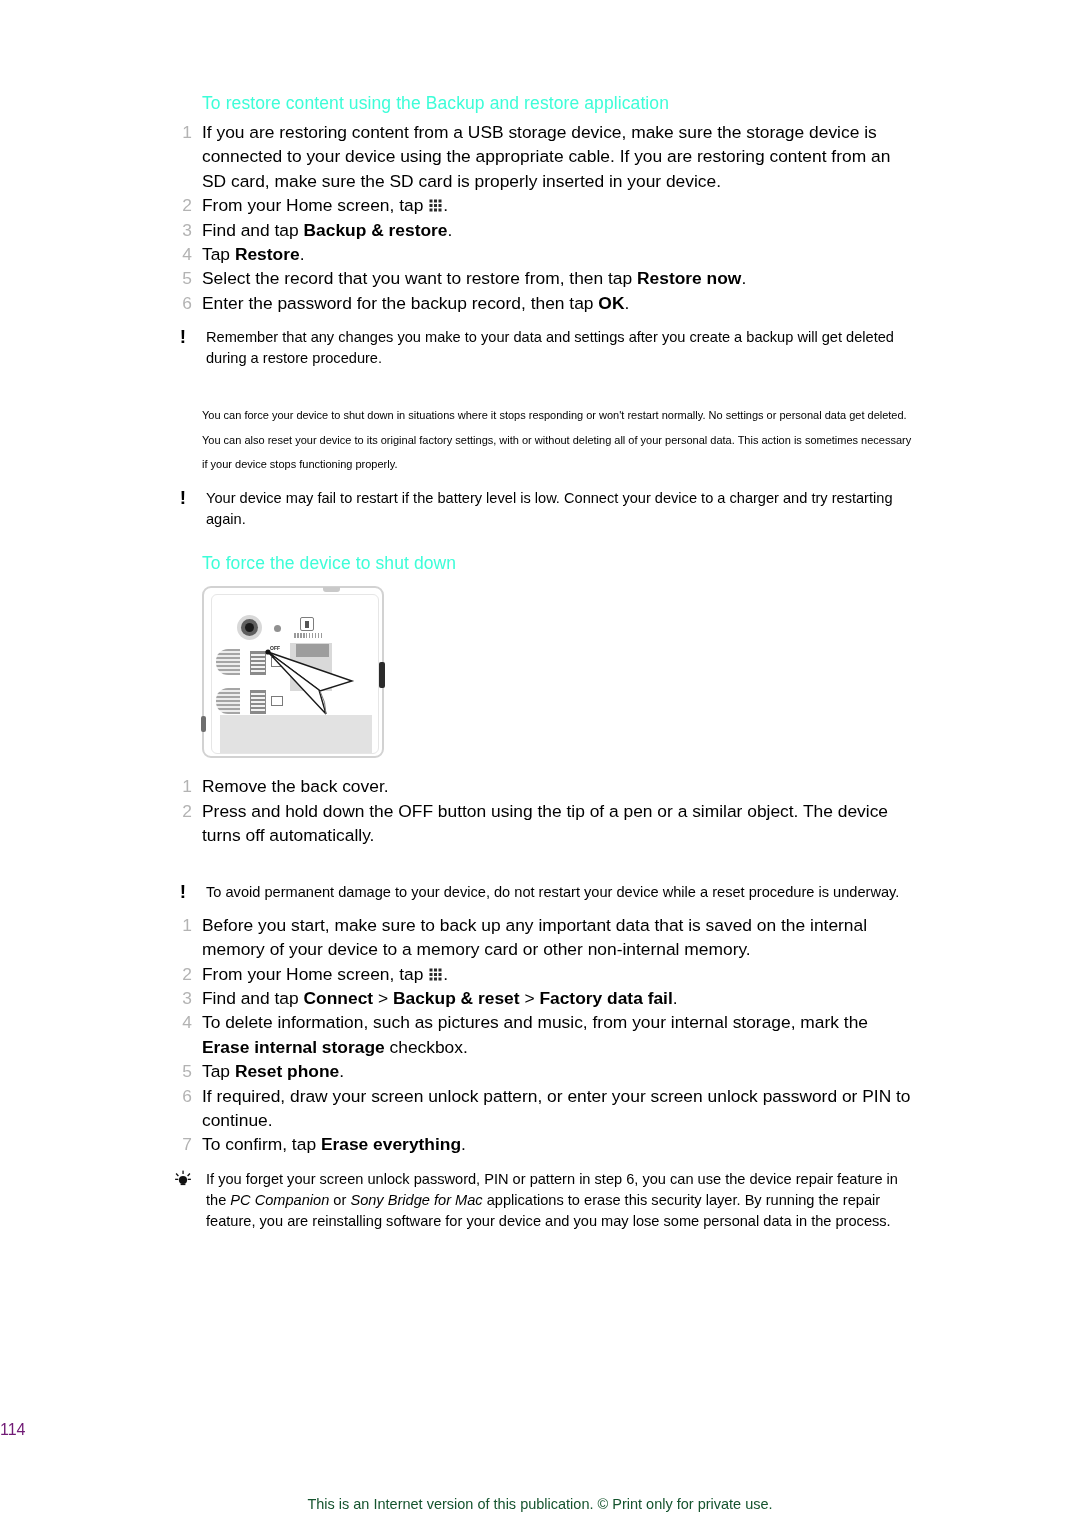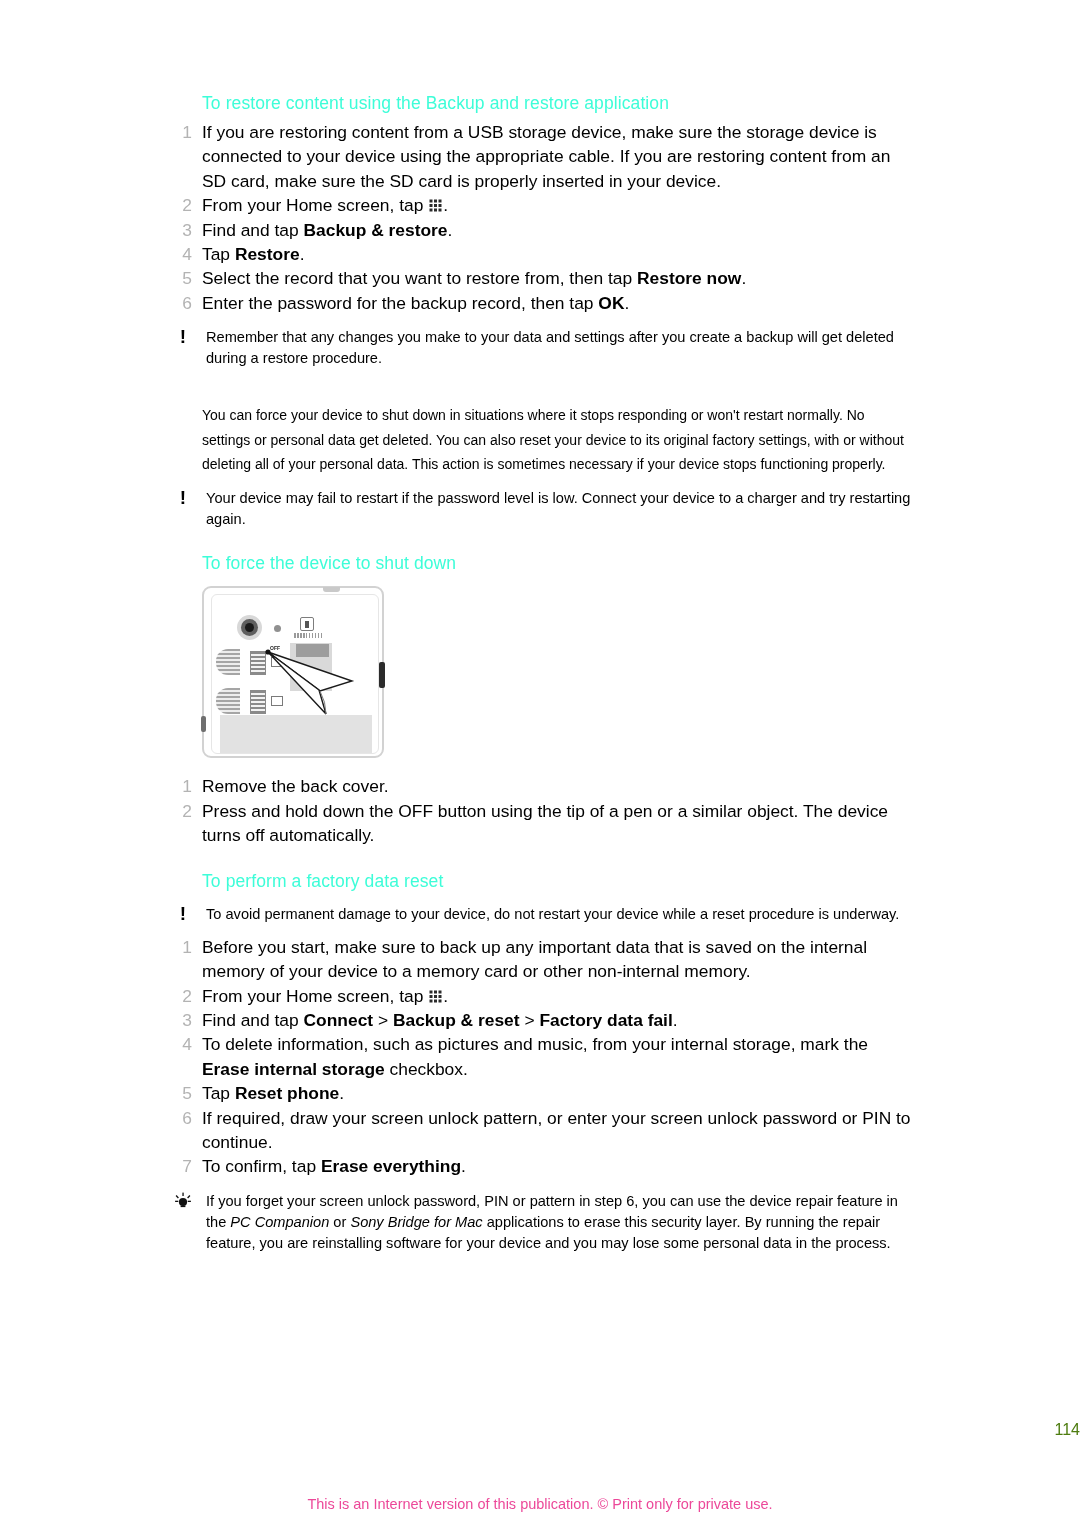--- a/index.html
+++ b/index.html
@@ -67,21 +67,21 @@
     width: 18px;
     text-align: right;
     color: #b3b3b3;
     font-size: 17.4px;
     line-height: 24.4px;
   }
 
   
   p.body-par {
     margin: 0 0 2px 30px;
-    font-size: 14px;
+    font-size: 11px;
     line-height: 24.4px;
   }
 
   
   .note {
     position: relative;
     padding-left: 34px;
     margin: 12px 0 0 0;
     font-size: 14.6px;
     line-height: 21px;
@@ -283,30 +283,30 @@
     left: 0; top: 0;
     width: 190px; height: 178px;
     pointer-events: none;
   }
 
   
   .page-num {
     position: absolute;
     left: 0; top: 1421px;
     width: 1080px;
-    text-align: right;
-    color: #4d7c0f;
+    text-align: left;
+    color: #701a75;
     font-size: 16px;
   }
   .footer-line {
     position: absolute;
     left: 0; top: 1496px;
     width: 1080px;
     text-align: center;
-    color: #ec4899;
+    color: #14532d;
     font-size: 14.5px;
   }
 </style>
 </head>
 <body>
 
 <div class="page">
   <div class="content">
 
     <h3 class="sec-head">To restore content using the Backup and restore application</h3>
@@ -353,21 +353,21 @@
       <span class="note-body">Remember that any changes you make to your data and settings after you create a backup will get deleted during a restore procedure.</span>
     </div>
 
     <div class="gap-lg"></div>
 
 
     <p class="body-par">You can force your device to shut down in situations where it stops responding or won't restart normally. No settings or personal data get deleted. You can also reset your device to its original factory settings, with or without deleting all of your personal data. This action is sometimes necessary if your device stops functioning properly.</p>
 
     <div class="note">
       <span class="warn-icon">!</span>
-      <span class="note-body">Your device may fail to restart if the password level is low. Connect your device to a charger and try restarting again.</span>
+      <span class="note-body">Your device may fail to restart if the battery level is low. Connect your device to a charger and try restarting again.</span>
     </div>
 
     <div class="gap-md"></div>
 
     <h3 class="sec-head">To force the device to shut down</h3>
 
     <div class="device-figure">
       <div class="dev-shell">
         <div class="dev-notch"></div>
         <div class="dev-sidebtn"></div>
@@ -406,21 +406,20 @@
       </li>
       <li>
         <span class="num">2</span>
         <span>Press and hold down the OFF button using the tip of a pen or a similar object. The device turns off automatically.</span>
       </li>
     </ol>
 
 
     <div class="gap-md"></div>
 
-    <h3 class="sec-head">To perform a factory data reset</h3>
 
     <div class="note">
       <span class="warn-icon">!</span>
       <span class="note-body">To avoid permanent damage to your device, do not restart your device while a reset procedure is underway.</span>
     </div>
 
     <div class="gap-sm"></div>
 
     <ol class="steps">
       <li>

